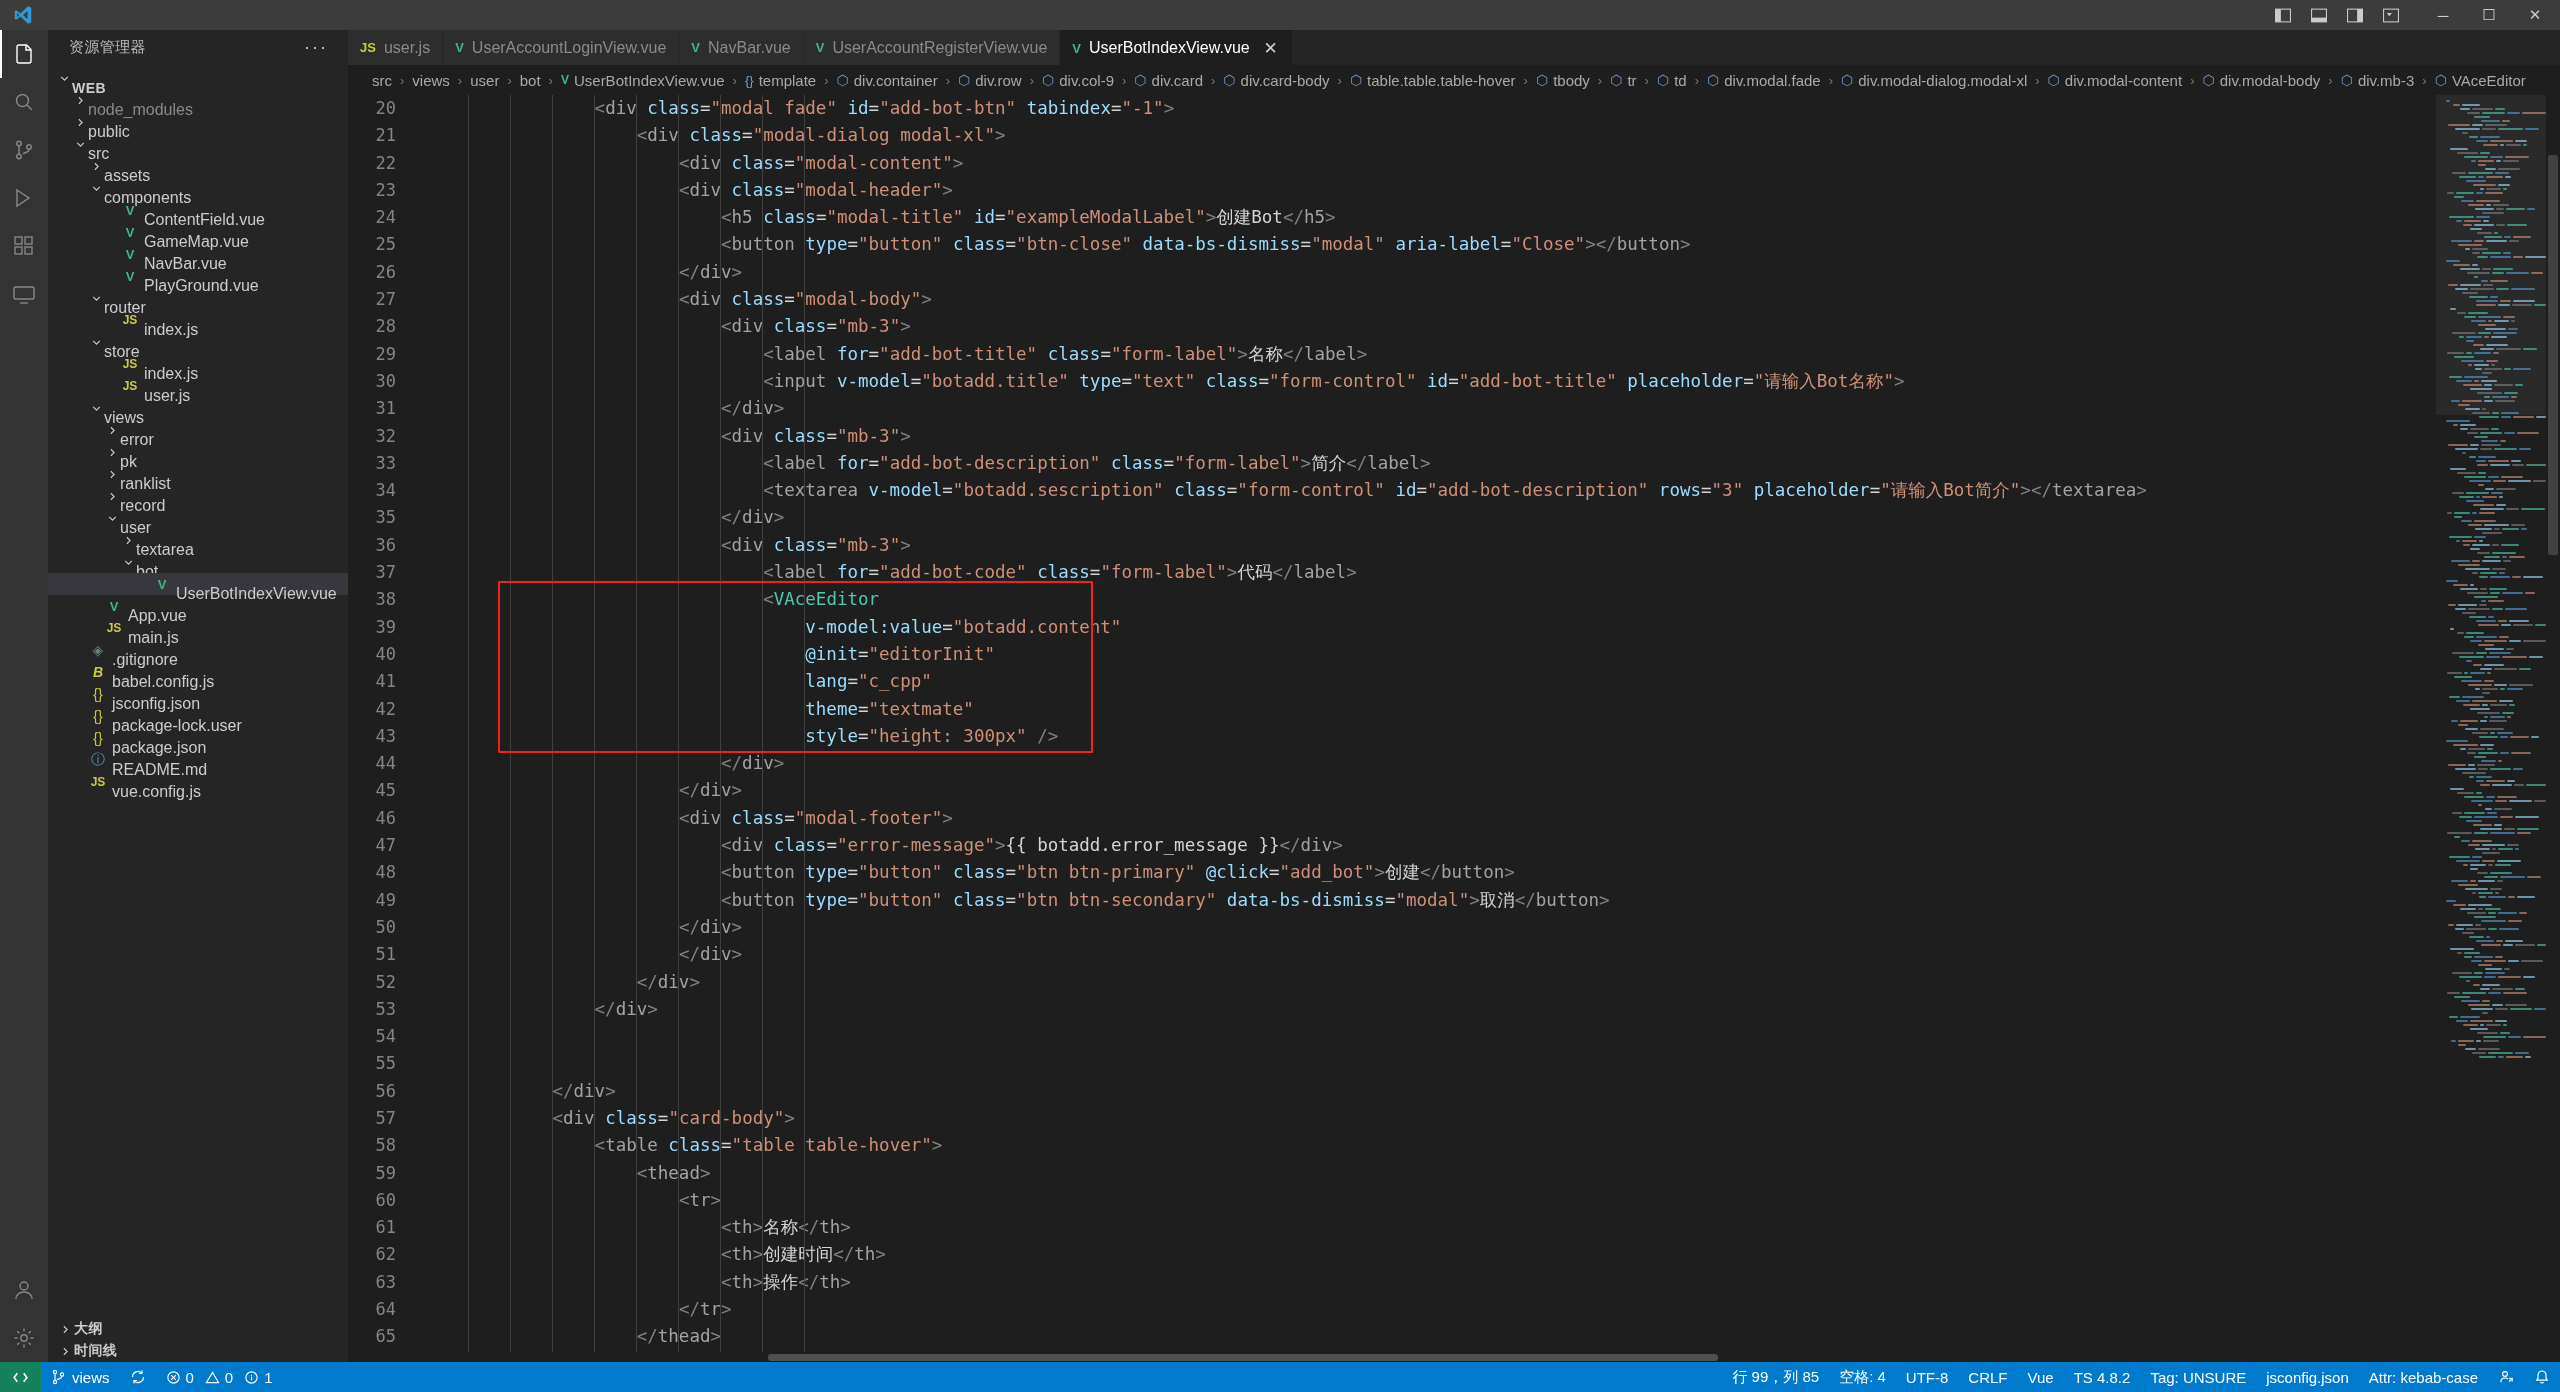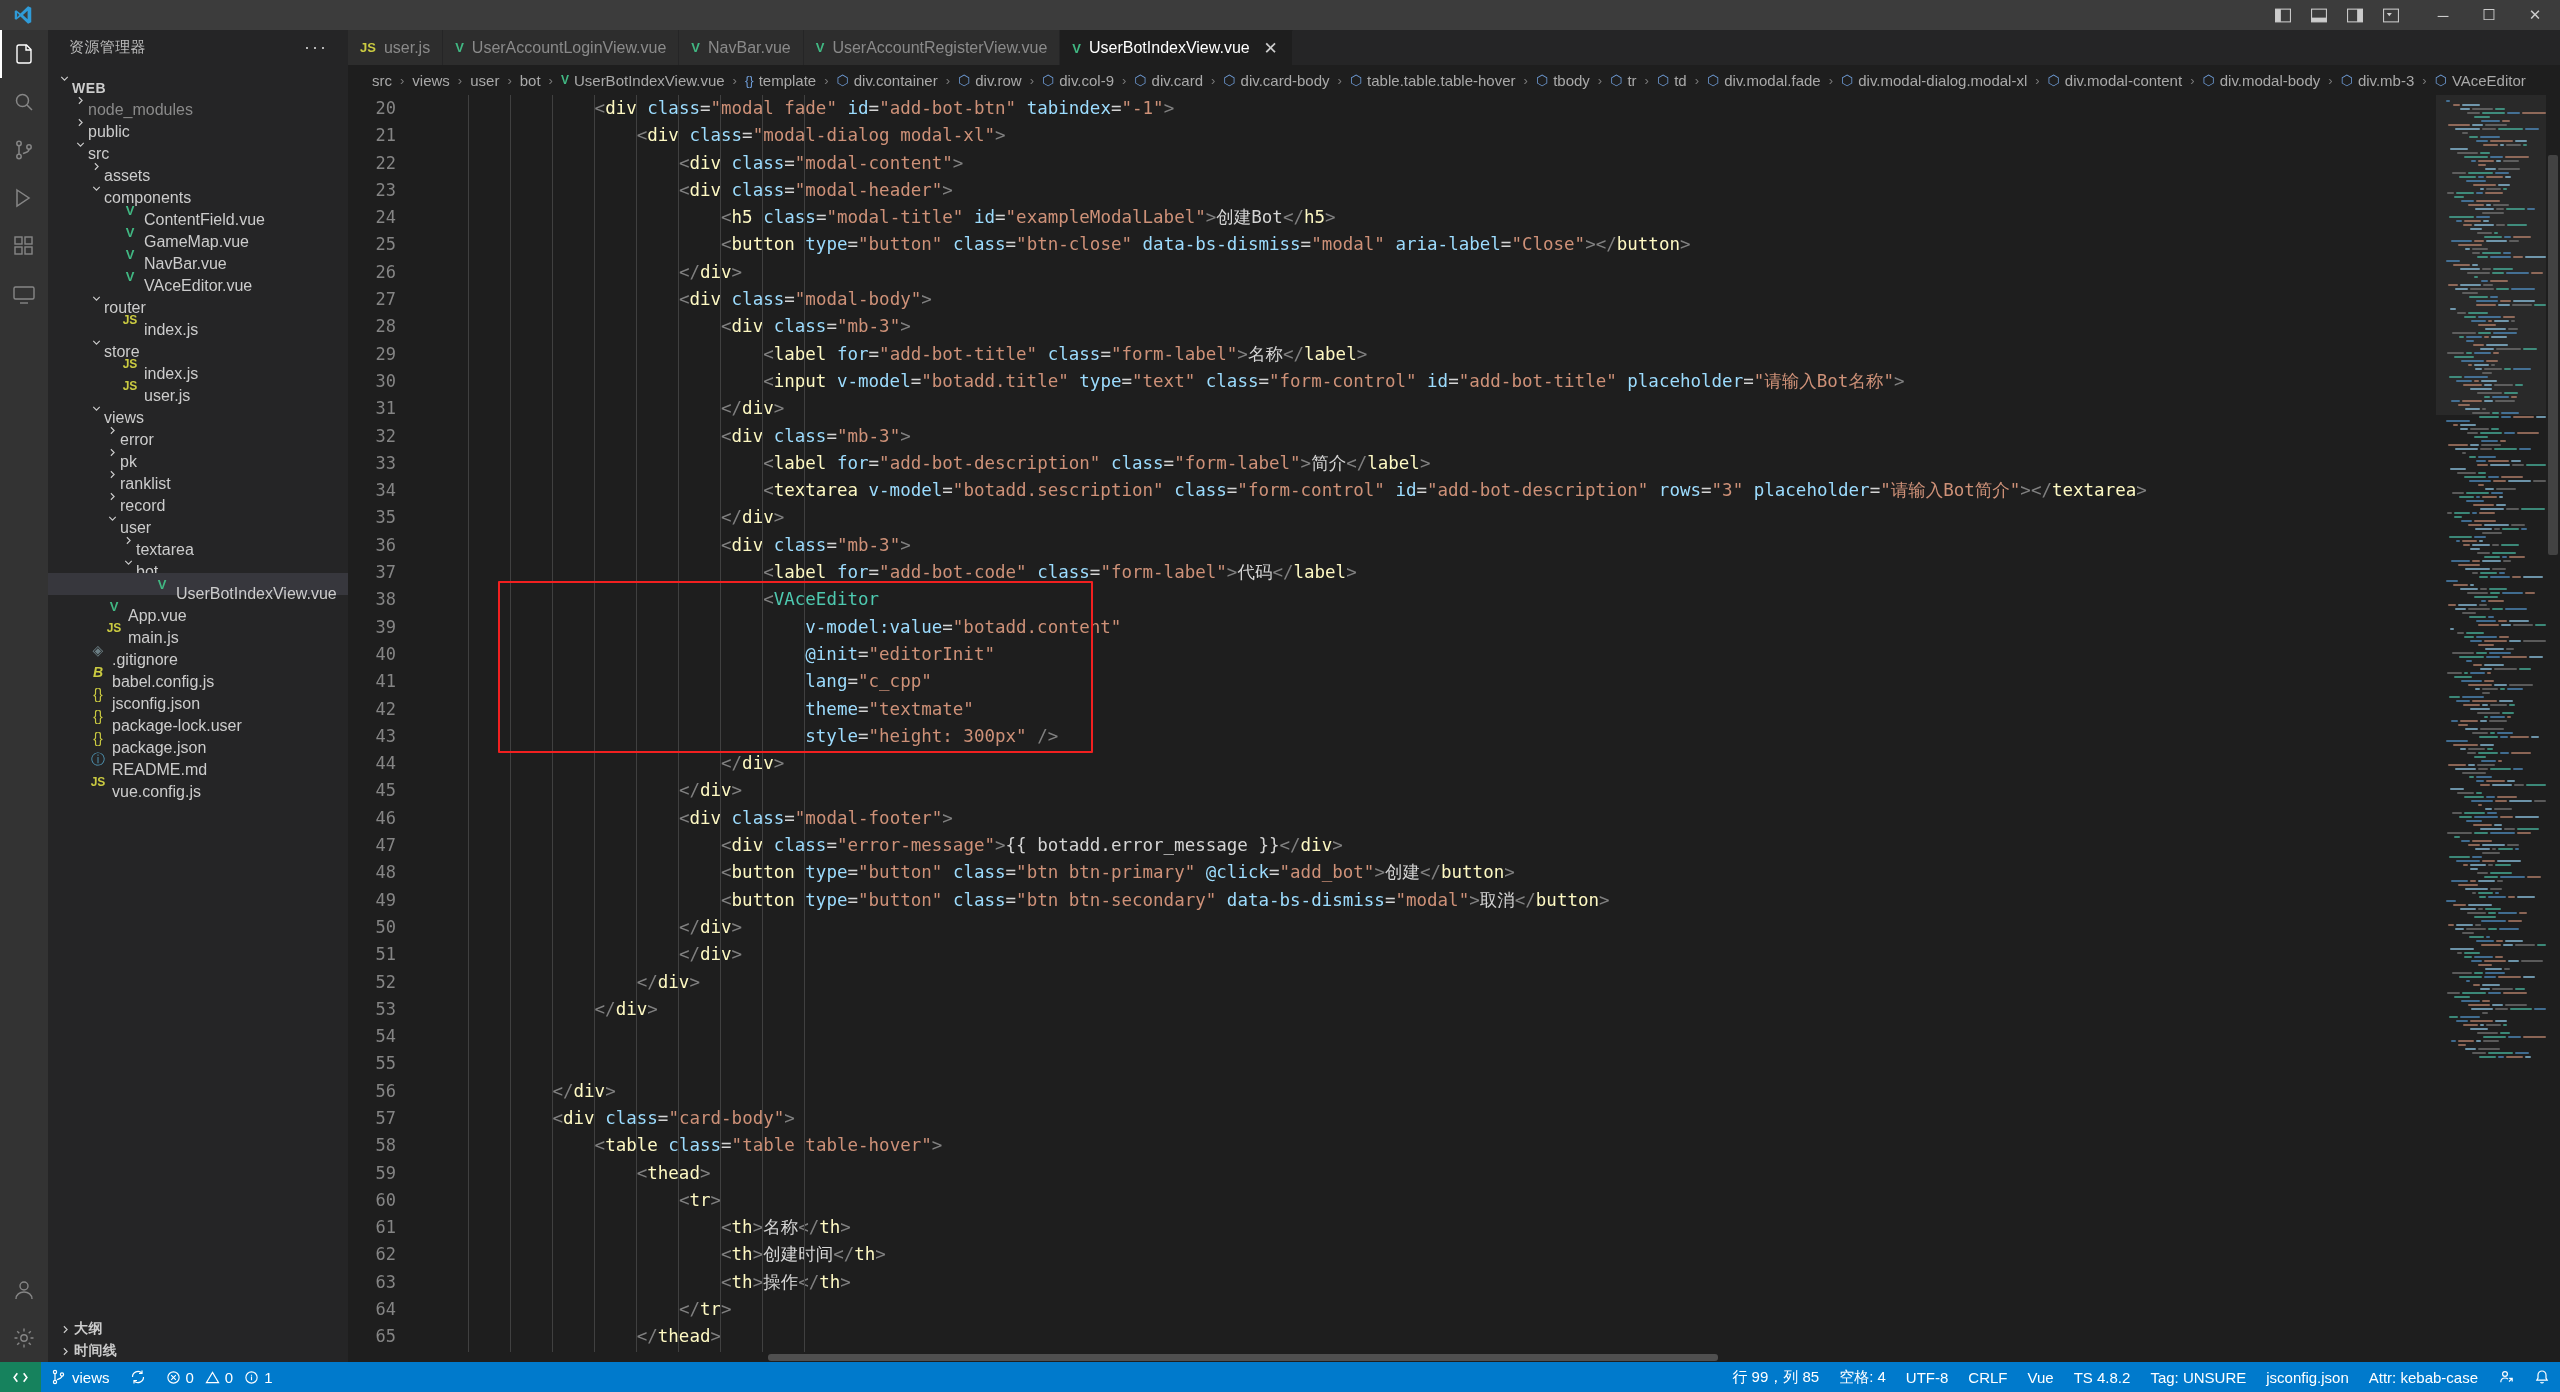--- a/index.html
+++ b/index.html
@@ -135,21 +135,21 @@
     font-size: 17.5px; line-height: 27.3px;
     white-space: pre; position: relative;
   }
   .cl { height: 27.3px; display: flex; align-items: center; }
   .ln {
     width: 78px; flex: 0 0 78px; text-align: right; padding-right: 30px;
     color: #858585; font-size: 17px; font-family: "DejaVu Sans Mono", monospace;
   }
   .ctext { flex: 1 1 auto; position: relative; color: #d4d4d4; }
 
-  .t-tag   { color: #fef9c3; }
+  .t-tag   { color: #a3a3a3; }
   .t-comp  { color: #4ec9b0; }
   .t-attr  { color: #9cdcfe; }
   .t-str   { color: #ce9178; }
   .t-punct { color: #808080; }
   .t-txt   { color: #d4d4d4; }
   .t-mus   { color: #d4d4d4; }
   .t-eq    { color: #d4d4d4; }
 
   .indent-guides { position:absolute; inset:0; pointer-events:none; }
   .guide { position:absolute; top:0; bottom:0; width:1px; background:#404040; }
@@ -371,21 +371,21 @@
             <span class="ic-vue">V</span>
           </span>
           <span class="lbl">NavBar.vue</span>
         </div>
         <div class="row">
           <span style="display:inline-block;width:56px;flex:0 0 56px"></span>
           <span class="chev"></span>
           <span class="fi">
             <span class="ic-vue">V</span>
           </span>
-          <span class="lbl">VAceEditor.vue</span>
+          <span class="lbl">PlayGround.vue</span>
         </div>
         <div class="row">
           <span style="display:inline-block;width:40px;flex:0 0 40px"></span>
           <span class="chev">
             <svg width="13" height="13" viewBox="0 0 16 16" fill="none" stroke="currentColor" stroke-width="1.4">
               <path d="M4 6l4 4 4-4"></path>
             </svg>
           </span>
           <span class="lbl">router</span>
         </div>

